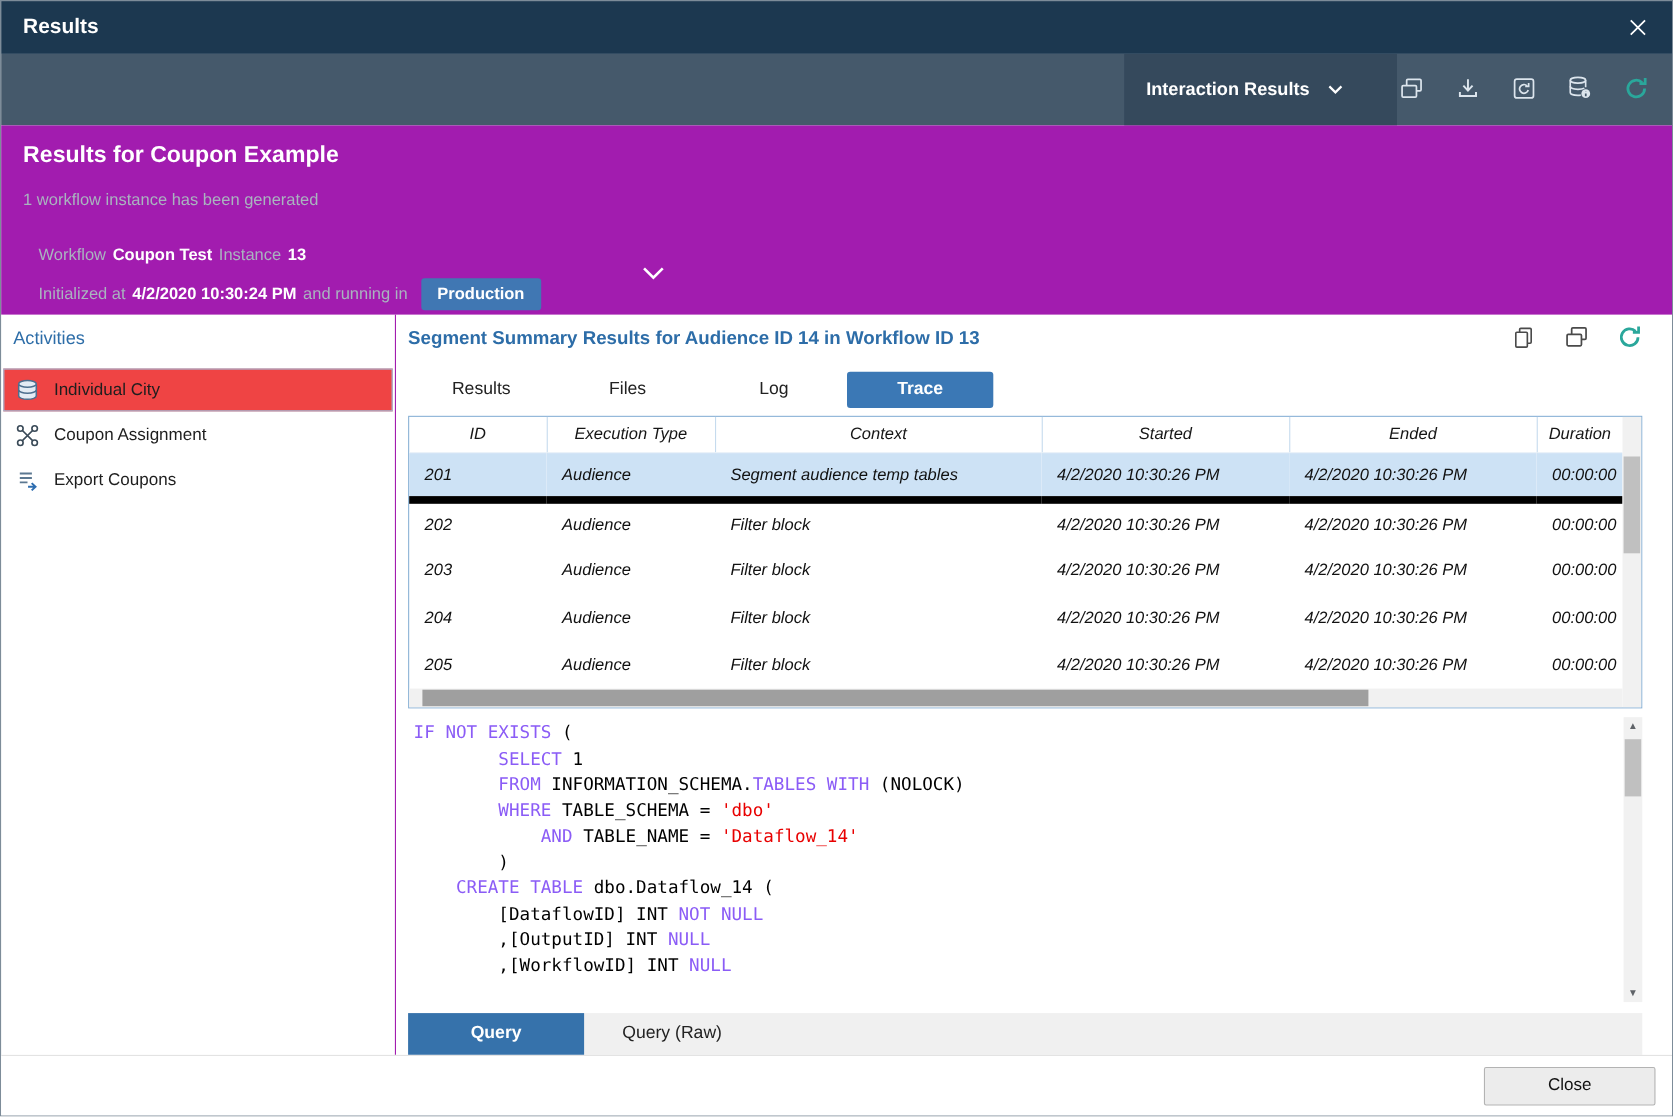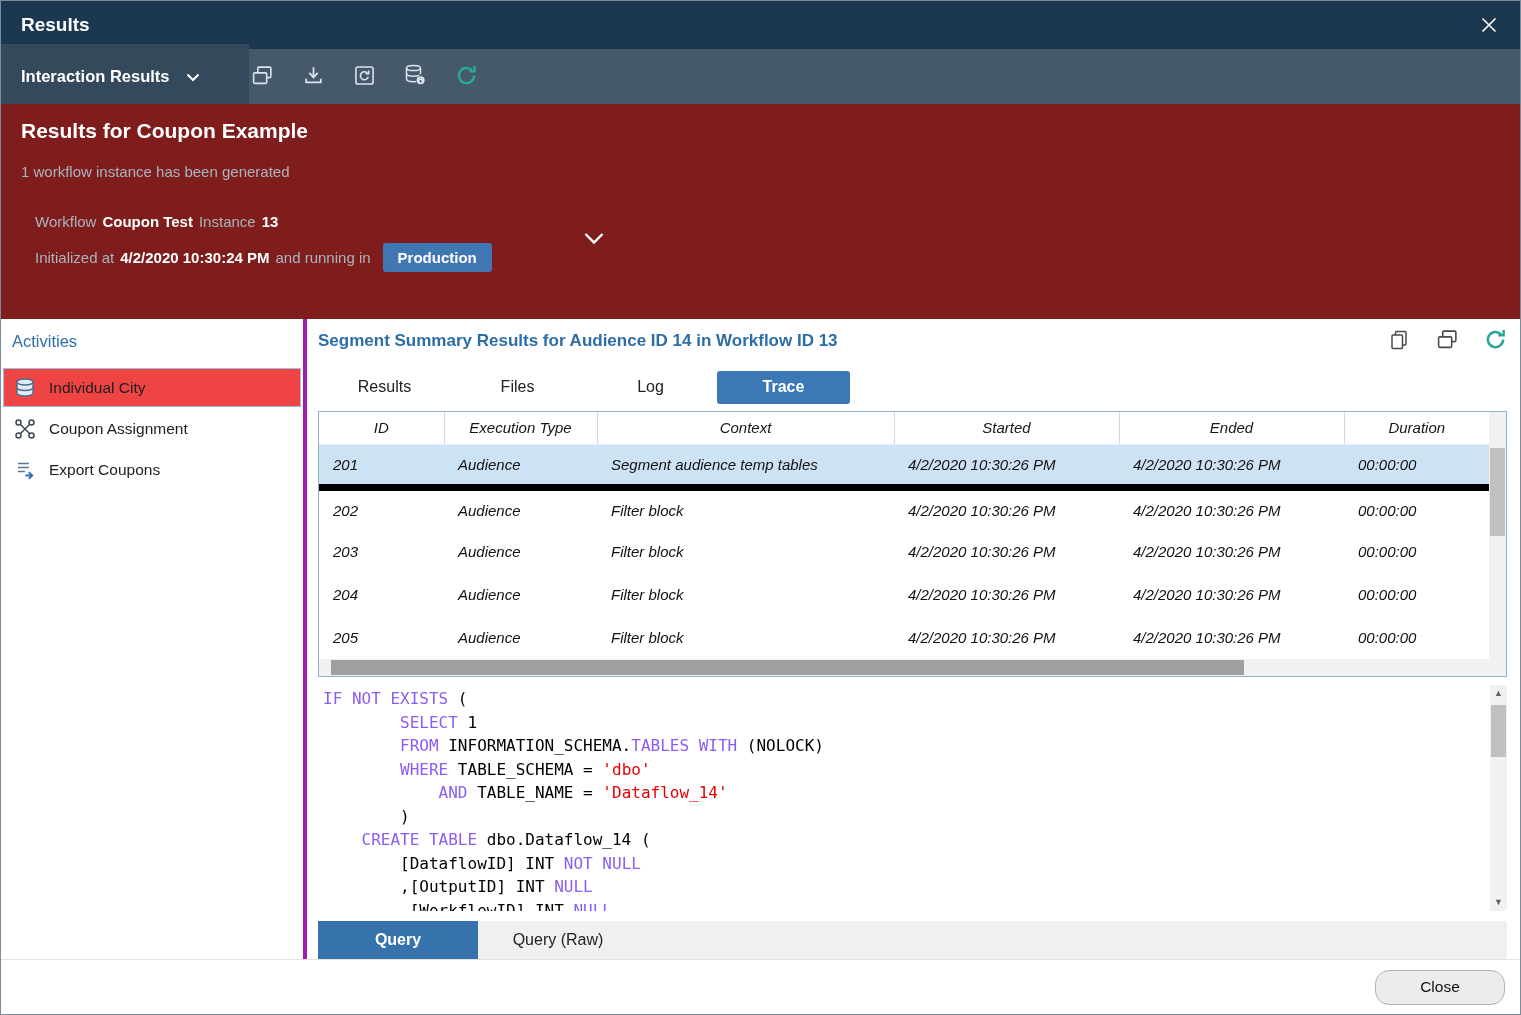--- a/index.html
+++ b/index.html
@@ -5,45 +5,45 @@
   * { margin:0; padding:0; box-sizing:border-box; }
   body { font-family:"Liberation Sans", sans-serif; background:#e9e9e9; }
   .window { width:1521px; height:1015px; background:#fff; border:1px solid #7d8c99; display:flex; flex-direction:column; overflow:hidden; }
 
   
   .titlebar { height:48px; background:#1c3850; color:#fff; display:flex; align-items:center; justify-content:space-between; padding:0 16px 0 20px; flex:0 0 auto; }
   .titlebar .title { font-size:19px; font-weight:bold; }
   .close-btn { width:30px; height:30px; display:flex; align-items:center; justify-content:center; cursor:pointer; }
 
   
-  .toolbar { height:55px; background:#45596b; display:flex; align-items:center; justify-content:flex-start; flex:0 0 auto; }
+  .toolbar { height:65px; background:#45596b; display:flex; align-items:center; justify-content:flex-end; flex:0 0 auto; }
   .dd-btn { width:248px; height:65px; background:#35495c; color:#fff; display:flex; align-items:center; gap:16px; padding:0 16px 0 20px; font-size:16.5px; font-weight:bold; border:none; cursor:pointer; font-family:inherit; }
   .toolbar-icons { display:flex; align-items:center; gap:25px; padding-right:20px; }
   .tool-icon { width:26px; height:26px; display:flex; align-items:center; justify-content:center; cursor:pointer; background:none; border:none; }
 
   
-  .hdr { background:#7f1d1d; color:#fff; padding:15px 20px 2px; height:215px; flex:0 0 auto; position:relative; }
+  .hdr { background:#a21caf; color:#fff; padding:15px 20px 2px; height:172px; flex:0 0 auto; position:relative; }
   .hdr h1 { font-size:21px; font-weight:bold; margin-bottom:20px; }
   .hdr .sub { color:#a9b4bf; font-size:15px; margin-bottom:31px; }
   .hdr .line { padding-left:14px; font-size:15px; color:#a9b4bf; display:flex; align-items:center; gap:6px; margin-bottom:11px; height:20px; }
   .hdr .line.badge-line { height:30px; }
   .hdr .line b { color:#fff; font-weight:bold; }
   .badge { background:#4077b3; color:#fff; padding:6px 15px; border-radius:3px; font-size:15px; font-weight:bold; margin-left:6px; }
   .hdr-chevron { position:absolute; left:582px; top:128px; background:none; border:none; cursor:pointer; }
 
   
   .content { flex:1; display:flex; min-height:0; }
-  .sidebar { width:306px; border-right:4px solid #a21caf; padding-top:11px; flex:0 0 auto; }
+  .sidebar { width:359px; border-right:1px solid #a21caf; padding-top:11px; flex:0 0 auto; }
   .sb-heading { color:#2d6da8; font-size:16.5px; padding:2px 11px 17px; }
   .sb-item { display:flex; align-items:center; gap:12px; height:39px; padding:0 9px; margin:0 2px 2px; font-size:15.5px; color:#1e1e1e; cursor:pointer; border:1px solid transparent; }
   .sb-item.selected { background:#ef4444; border-color:#9dbfdf; }
   .sb-icon { width:24px; height:24px; display:flex; align-items:center; justify-content:center; }
 
   
-  .main { flex:1; display:flex; flex-direction:column; padding:0 13px 0 11px; min-width:0; }
+  .main { flex:1; display:flex; flex-direction:column; padding:0 27px 0 11px; min-width:0; }
   .main-header { height:44px; display:flex; align-items:center; justify-content:space-between; flex:0 0 auto; }
   .main-title { color:#2d6da8; font-size:17px; font-weight:bold; }
   .main-icons { display:flex; gap:24px; align-items:center; }
   .m-icon { width:24px; height:24px; display:flex; align-items:center; justify-content:center; cursor:pointer; background:none; border:none; }
 
   .tabs { height:48px; display:flex; align-items:center; flex:0 0 auto; }
   .tab { width:133px; height:33px; display:flex; align-items:center; justify-content:center; font-size:16px; color:#222; cursor:pointer; border-radius:3px; }
   .tab.selected { background:#3b78b5; color:#fff; font-weight:bold; }
 
   
@@ -69,21 +69,21 @@
   .tok-p { color:#000; }
   .sql-wrap .vscroll .thumb { top:20px; height:52px; }
 
   
   .bottom-tabs { height:38px; background:#f0f0f0; display:flex; flex:0 0 auto; }
   .btab { min-width:160px; padding:0 14px; display:flex; align-items:center; justify-content:center; font-size:16px; color:#222; cursor:pointer; }
   .btab.selected { background:#3672ab; color:#fff; font-weight:bold; }
 
   
   .footer { height:55px; border-top:1px solid #e3e3e3; display:flex; align-items:center; justify-content:flex-end; padding-right:15px; flex:0 0 auto; background:#fff; }
-  .close-button { width:130px; height:35px; background:#ececec; border:1px solid #b3b3b3; font-size:15.5px; font-family:inherit; color:#111; cursor:pointer; border-radius:14px; }
+  .close-button { width:156px; height:35px; background:#ececec; border:1px solid #b3b3b3; font-size:15.5px; font-family:inherit; color:#111; cursor:pointer; border-radius:2px; }
 </style>
 </head>
 <body>
 
 <div class="window">
 
   <div class="titlebar">
     <span class="title">Results</span>
     <span class="close-btn">
       <svg width="18" height="18" viewBox="0 0 18 18">

